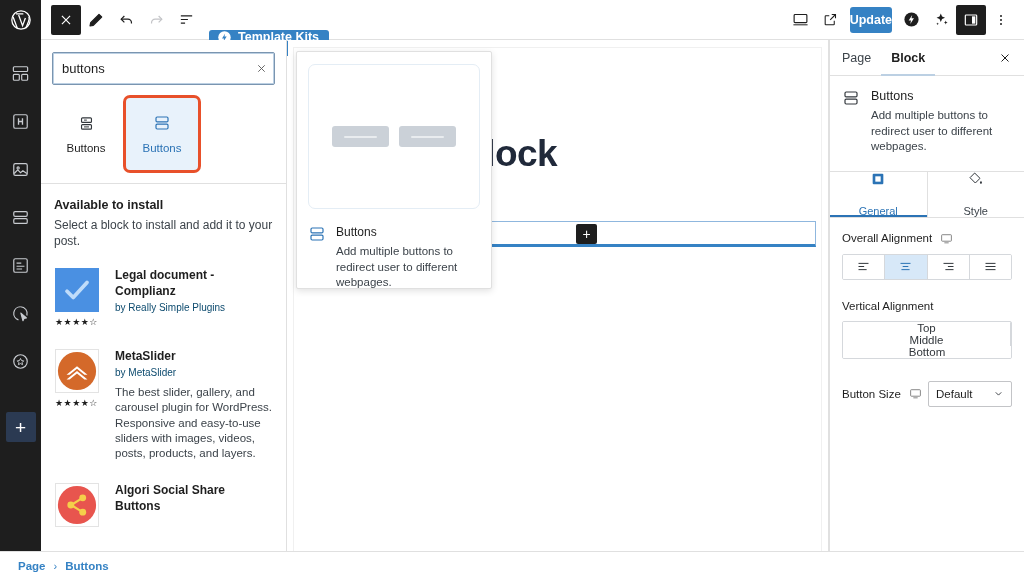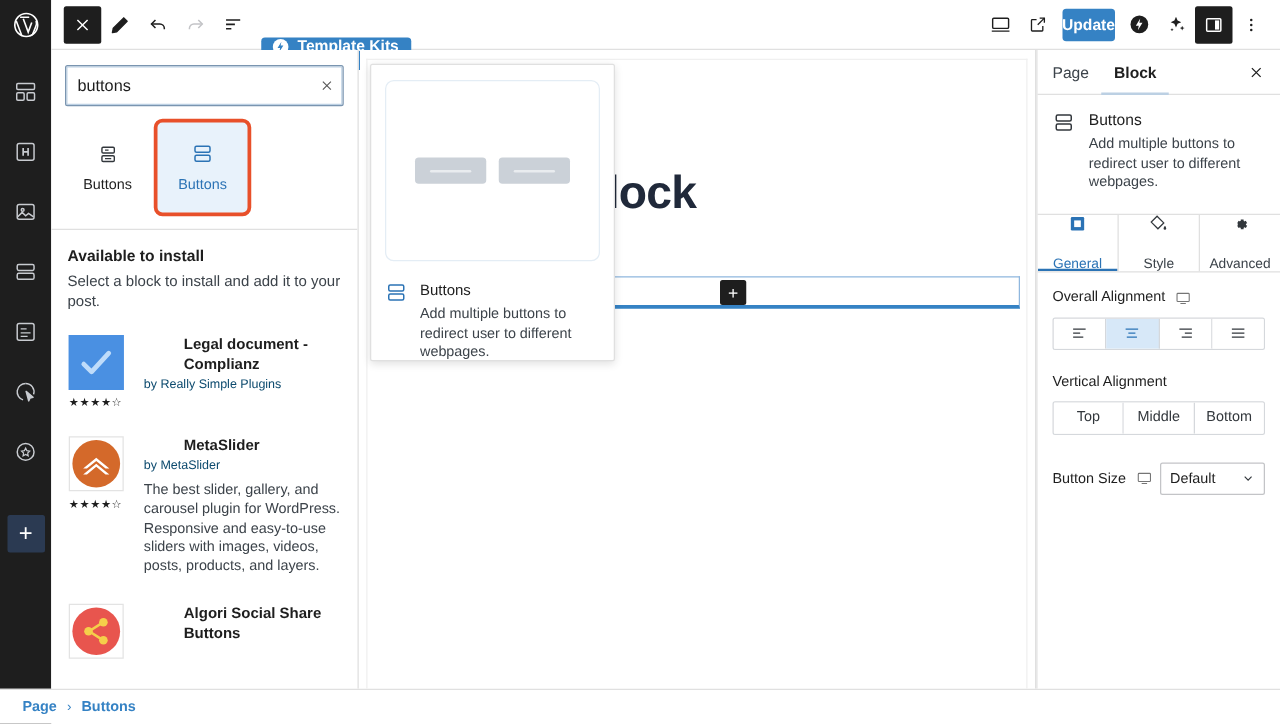--- a/index.html
+++ b/index.html
@@ -85,21 +85,21 @@
   .avail-title { font-size:12.5px; font-weight:700; color:#1e1e1e; }
   .avail-sub { font-size:12px; color:#3c434a; margin-top:5px; line-height:1.35; }
   .plugins { margin-top:9px; }
   .plugin {
     display:flex; gap:12px; padding:10px 13px 12px 14px; cursor:pointer;
   }
   .pl-left { width:48px; flex:0 0 48px; }
   .pl-thumb { width:44px; height:44px; border:1px solid #e3e3e3; display:flex; align-items:center;
     justify-content:center; overflow:hidden; }
   .pl-stars { margin-top:5px; font-size:9px; letter-spacing:0.5px; color:#1e1e1e; }
-  .pl-name { font-size:12px; font-weight:700; color:#1e1e1e; line-height:1.3;margin-left:32px; }
+  .pl-name { font-size:12px; font-weight:700; color:#1e1e1e; line-height:1.3; }
   .pl-author { font-size:10px; color:#0c4a6e; margin-top:2px; }
   .pl-desc { font-size:11.5px; color:#3c434a; margin-top:7px; line-height:1.33; }
 
   
   .preview {
     position:absolute; left:296px; top:51px; width:196px; height:238px;
     background:#fff; border:1px solid #e0e0e0; border-radius:2px;
     box-shadow:0 2px 7px rgba(0,0,0,.12); z-index:30; padding:12px 11px;
   }
   .pv-canvas {
@@ -165,21 +165,21 @@
   }
   .sb-subtab:last-child { border-right:none; }
   .sb-subtab.active { color:#2b73b5; box-shadow:inset 0 -2px 0 #2b73b5; }
   .sb-section { padding:14px 12px 0 12px; }
   .ctl-label { font-size:11.5px; color:#1e1e1e; display:flex; align-items:center; gap:8px; }
   .seg { display:flex; margin-top:9px; border:1px solid #d5d8dc; border-radius:2px; overflow:hidden;}
   .seg-item { flex:1; height:24px; display:flex; align-items:center; justify-content:center;
     border-right:1px solid #d5d8dc; cursor:pointer; background:#fff; color:#32373c; }
   .seg-item:last-child { border-right:none; }
   .seg-item.active { background:#d7e8f8; }
-  .seg-txt { display:flex; margin-top:9px; border:1px solid #d5d8dc; border-radius:2px; overflow:hidden;}
+  .seg-txt { display:flex; margin-top:9px; border:1px solid #d5d8dc; border-radius:2px; overflow:hidden;flex-direction:column;}
   .seg-txt .seg-item { font-size:11.5px; height:25px; }
   .row-size { display:flex; align-items:center; justify-content:space-between; margin-top:22px; }
   .select {
     width:84px; height:26px; border:1px solid #c3c4c7; border-radius:2px; font-size:11.5px;
     display:flex; align-items:center; padding:0 7px; color:#1e1e1e; background:#fff;
     justify-content:space-between; cursor:pointer;
   }
 
   
   .footer {
@@ -508,29 +508,20 @@
       </div>
       <div class="sb-subtab">
         <span>
           <svg width="16" height="16" viewBox="0 0 24 24" fill="none" stroke="#32373c" stroke-width="1.5">
             <path d="M10 3l8 8-7 7-8-8z"></path>
             <path d="M19.5 14.5c1 1.4 1.5 2.4 1.5 3.2a1.6 1.6 0 11-3.2 0c0-.8.6-1.8 1.7-3.2z" fill="#32373c" stroke="none"></path>
           </svg>
         </span>
         <span>Style</span>
       </div>
-      <div class="sb-subtab">
-        <span>
-          <svg width="15" height="15" viewBox="0 0 24 24" fill="#32373c">
-            <path d="M12 8.3a3.7 3.7 0 100 7.4 3.7 3.7 0 000-7.4zm0 5.6a1.9 1.9 0 110-3.8 1.9 1.9 0 010 3.8z"></path>
-            <path d="M20.4 13.6l-1.6-.9a7 7 0 000-1.4l1.6-.9-1.8-3.1-1.6.9a6.8 6.8 0 00-1.2-.7V5.7h-3.6v1.8c-.4.2-.8.4-1.2.7l-1.6-.9-1.8 3.1 1.6.9a7 7 0 000 1.4l-1.6.9 1.8 3.1 1.6-.9c.4.3.8.5 1.2.7v1.8h3.6v-1.8c.4-.2.8-.4 1.2-.7l1.6.9z"></path>
-          </svg>
-        </span>
-        <span>Advanced</span>
-      </div>
     </div>
 
     <div class="sb-section">
 
       <div class="ctl-label">
         <span>Overall Alignment</span>
         <span>
           <svg width="13" height="13" viewBox="0 0 24 24" fill="none" stroke="#757575" stroke-width="1.6">
             <rect x="3" y="5" width="18" height="12" rx="1.3"></rect>
             <path d="M8 20h8"></path>

